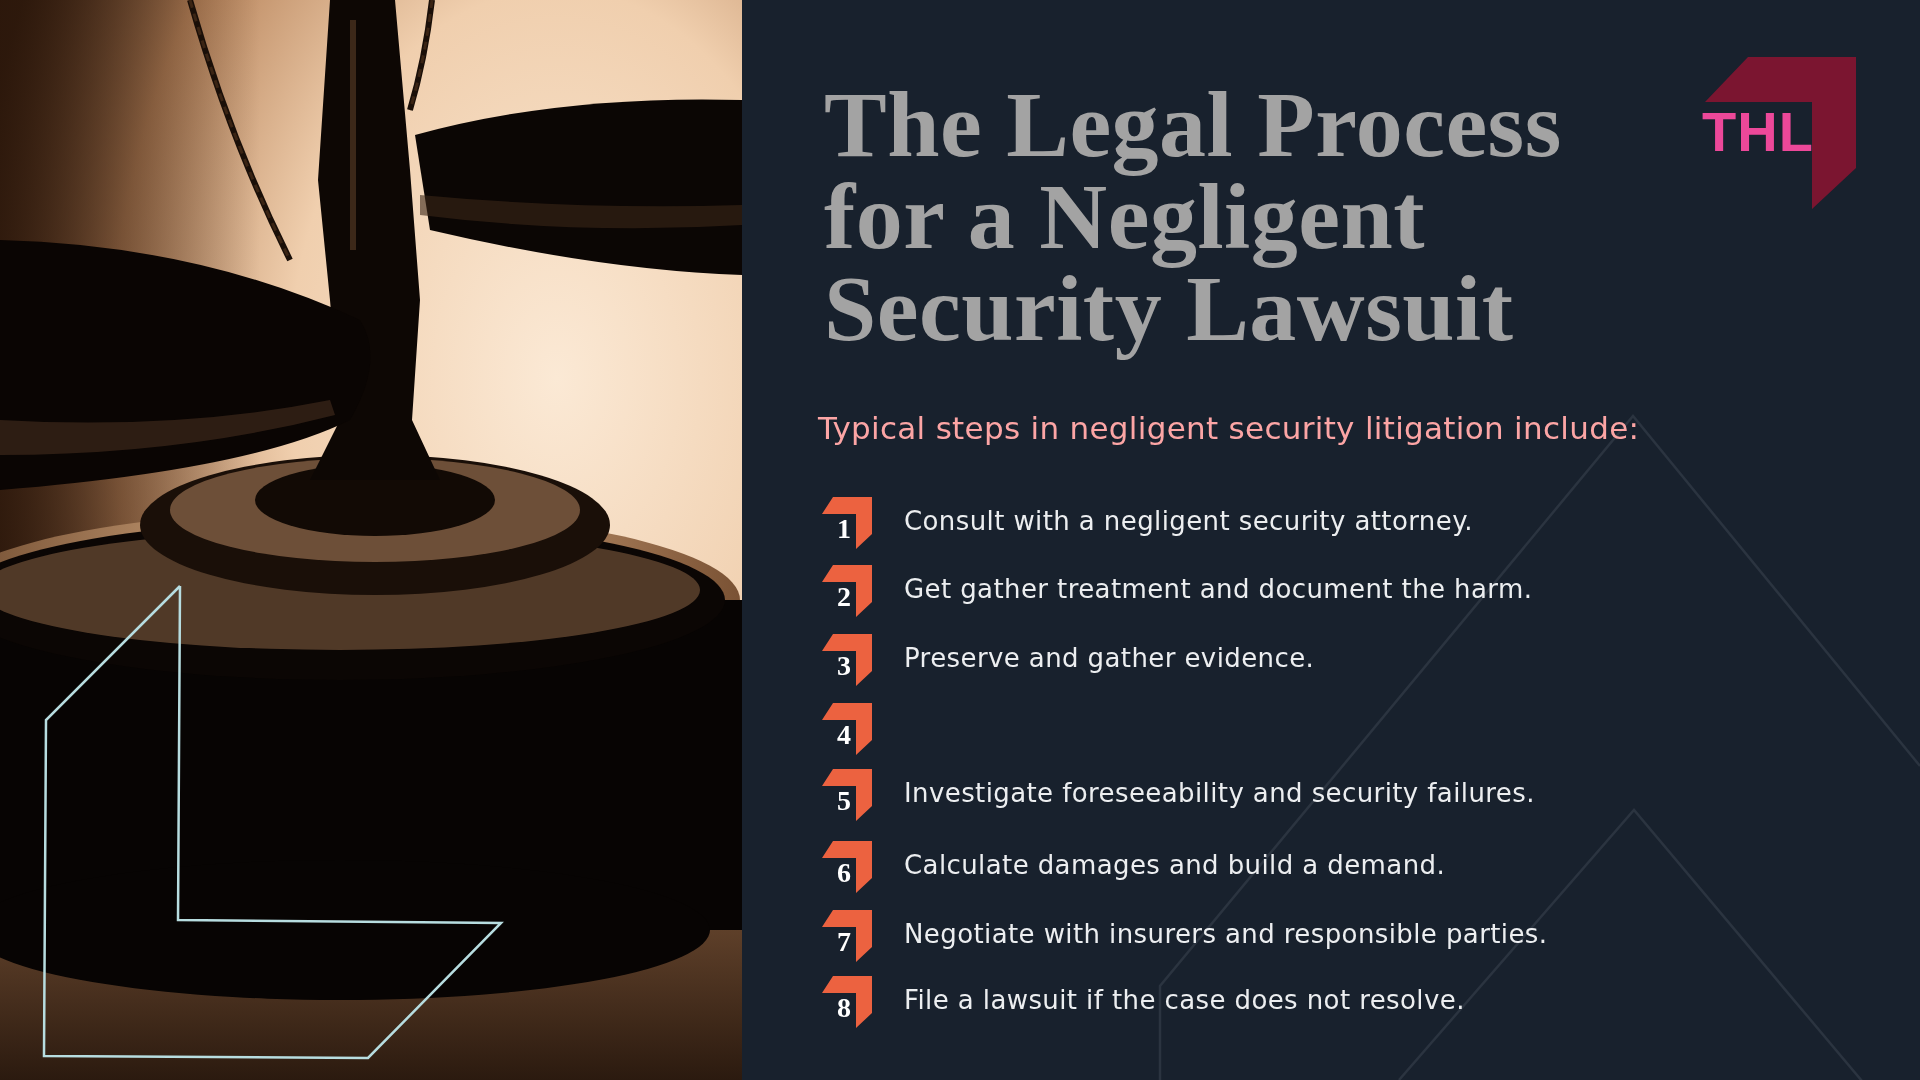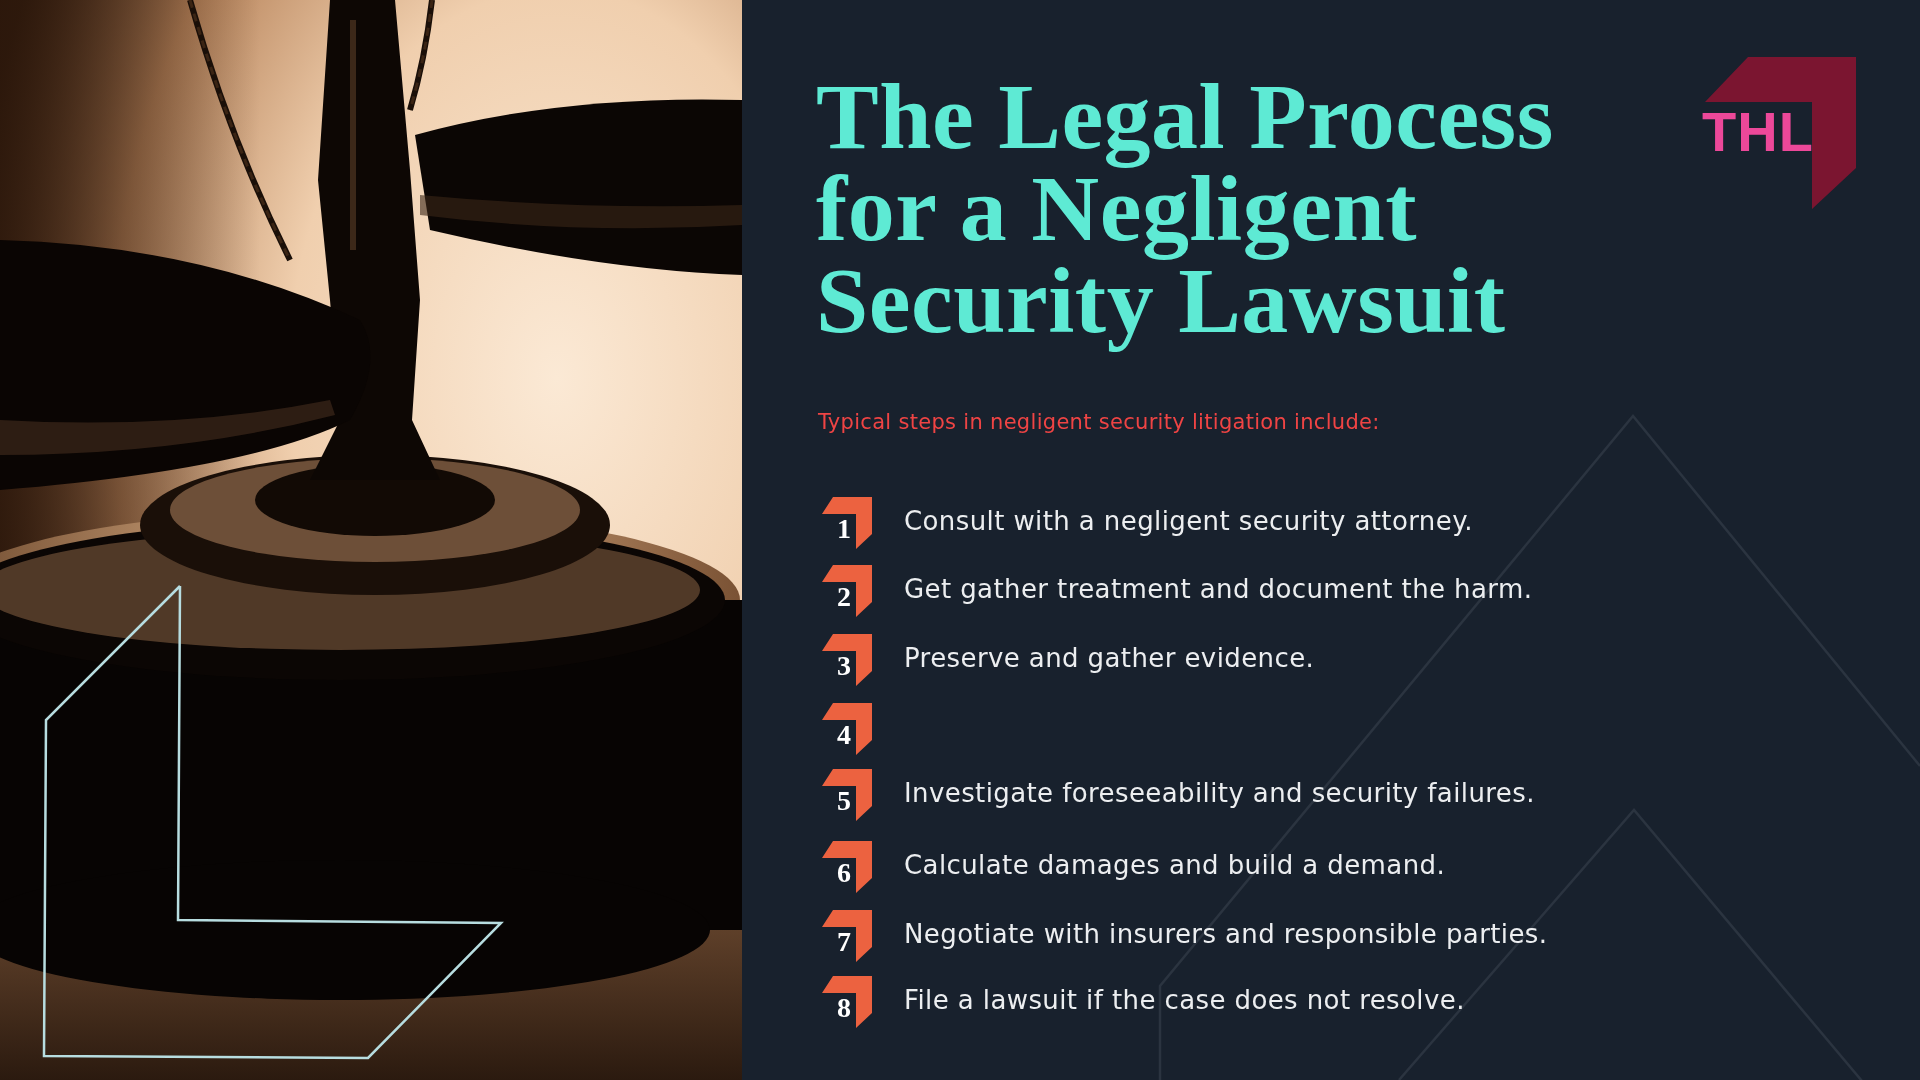--- a/index.html
+++ b/index.html
@@ -1,25 +1,25 @@
 <!DOCTYPE html>
 <html><head>
 <meta charset="utf-8">
 <style>
   html, body { margin:0; padding:0; }
   body { width:1920px; height:1080px; overflow:hidden; background:#18212d; position:relative; font-family:"Liberation Sans", sans-serif; }
   .photo { position:absolute; left:0; top:0; width:742px; height:1080px; overflow:hidden; background:#1a0f08; }
   .photo svg { position:absolute; left:0; top:0; }
   .panel { position:absolute; left:742px; top:0; width:1178px; height:1080px; background:#18212d; overflow:hidden; }
   .panel-deco { position:absolute; left:0; top:0; }
-  .title { position:absolute; left:816px; top:70px; margin:0; font-family:"Liberation Serif", serif; font-weight:bold; font-size:94px; line-height:92px; color:#5eead4; letter-spacing:0.5px; }
+  .title { position:absolute; left:816px; top:70px; margin:8px; font-family:"Liberation Serif", serif; font-weight:bold; font-size:94px; line-height:92px; color:#a3a3a3; letter-spacing:0.5px; }
   .title span { display:block; white-space:nowrap; }
   .logo { position:absolute; left:1700px; top:55px; width:160px; height:160px; }
   .logo-text { position:absolute; left:1702px; top:104px; font-family:"Liberation Sans", sans-serif; font-weight:bold; font-size:56px; line-height:56px; color:#ec4899; letter-spacing:1px; }
-  .subtitle { position:absolute; left:818px; top:410px; font-family:"DejaVu Sans", sans-serif; font-size:21px; color:#ef4444; letter-spacing:0.3px; white-space:nowrap; font-weight:normal; }
+  .subtitle { position:absolute; left:818px; top:410px; font-family:"DejaVu Sans", sans-serif; font-size:31px; color:#fca5a5; letter-spacing:0.3px; white-space:nowrap; font-weight:normal; }
   .steps { position:absolute; left:0; top:0; margin:0; padding:0; list-style:none; }
   .step { position:absolute; left:820px; height:60px; width:1090px; }
   .badge { position:absolute; left:0; top:0; width:56px; height:52px; }
   .badge svg { position:absolute; left:0; top:0; }
   .badge-num { position:absolute; left:13px; top:17px; width:22px; text-align:center; font-family:"Liberation Serif", serif; font-weight:bold; font-size:28px; line-height:30px; color:#ffffff; }
   .step-text { position:absolute; left:84px; top:6px; font-family:"DejaVu Sans", sans-serif; font-size:26px; line-height:36px; color:#eceef0; letter-spacing:0.4px; white-space:nowrap; }
 </style>
 </head>
 <body>
 

